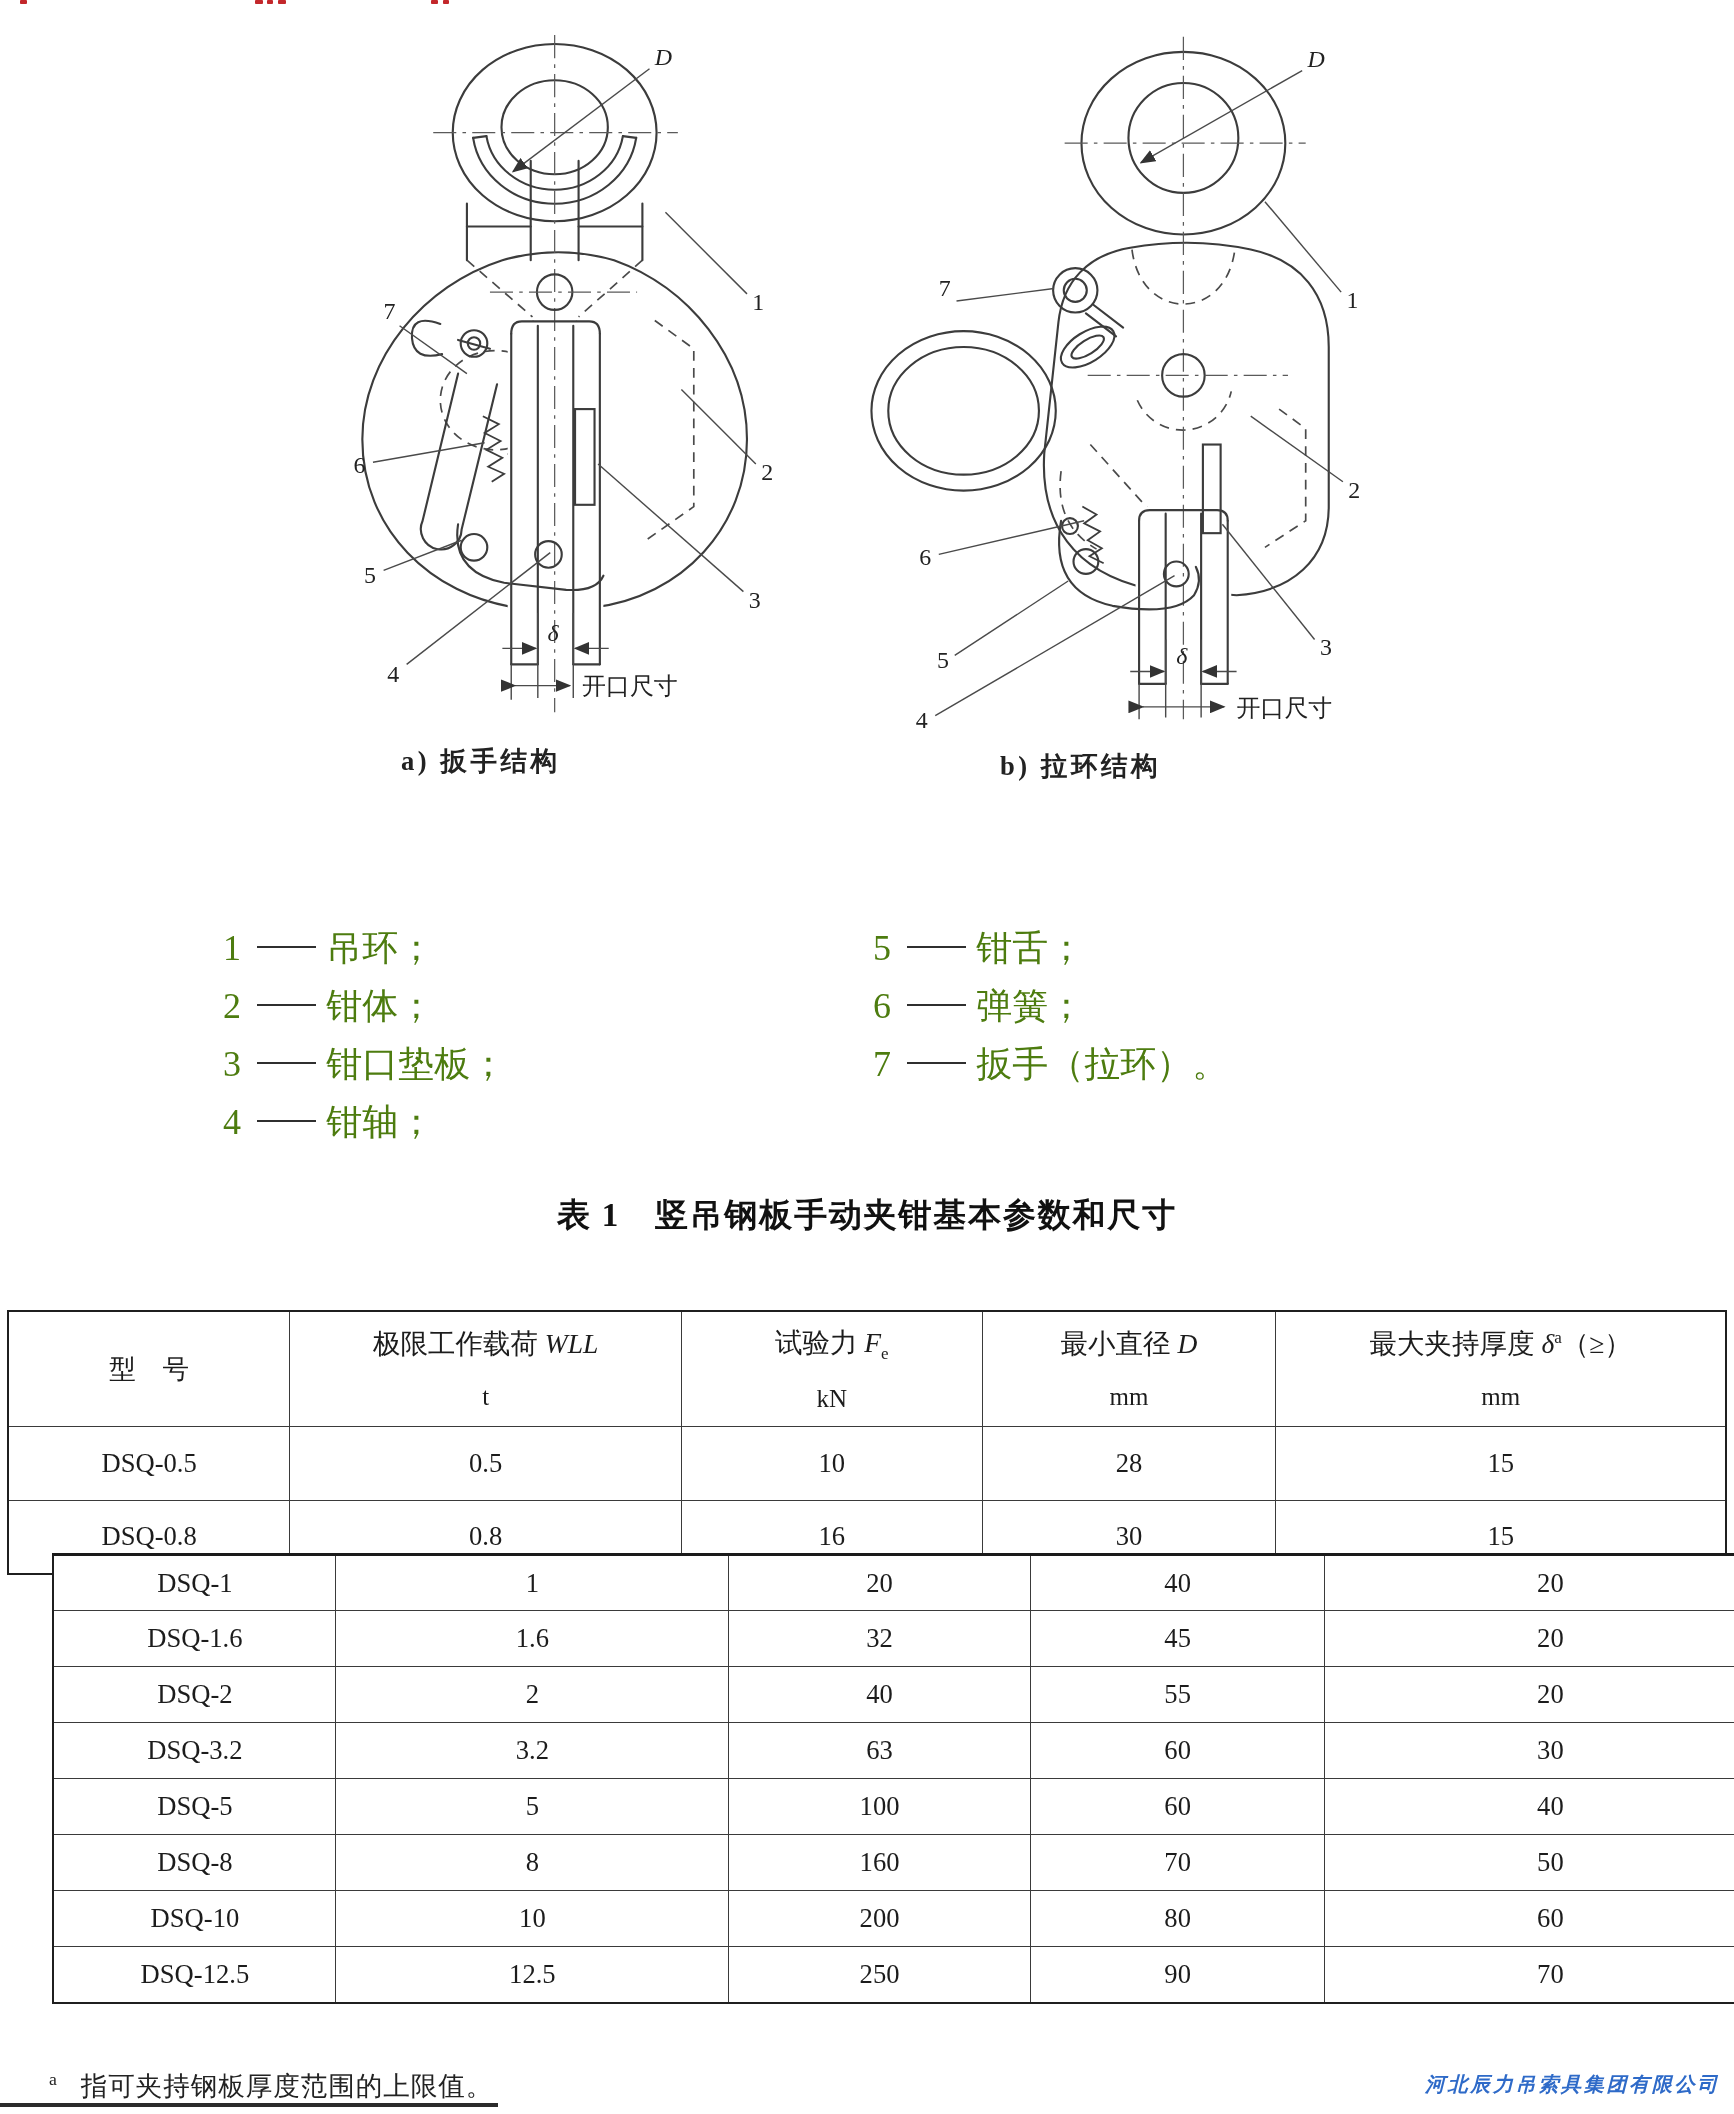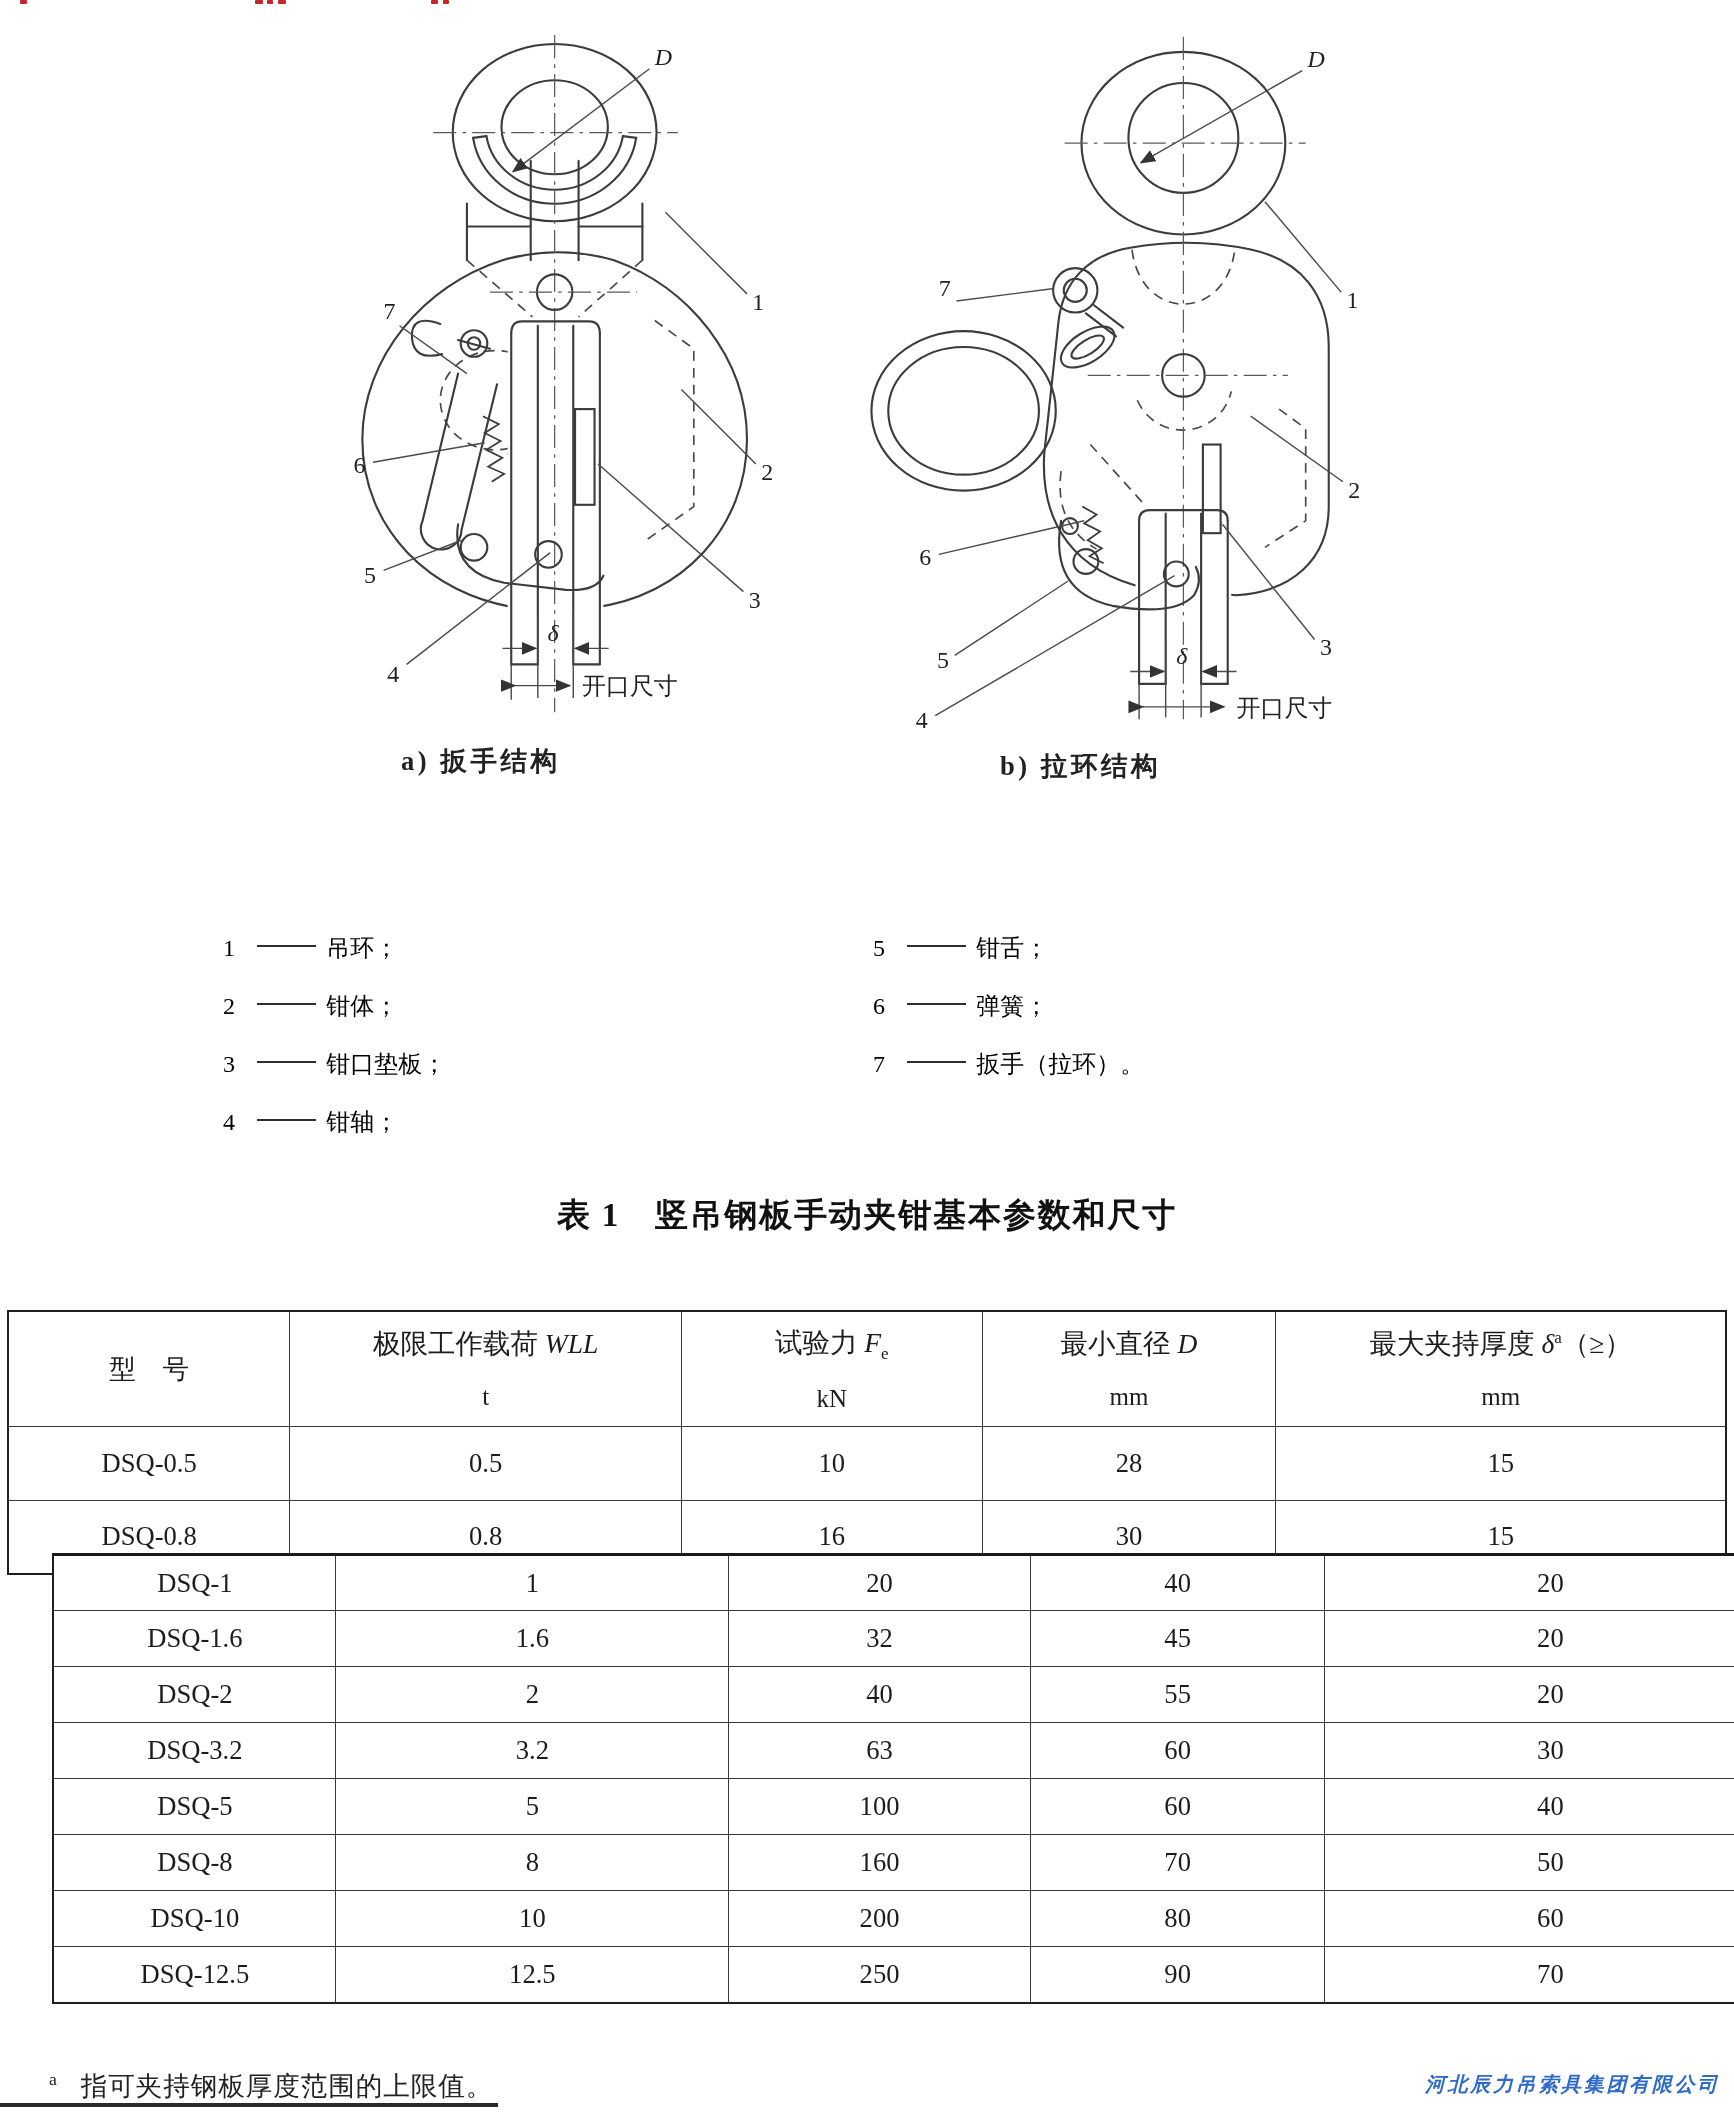--- a/index.html
+++ b/index.html
@@ -7,21 +7,21 @@
         font-family:"Liberation Serif","DejaVu Serif",serif;color:#1c1c1c;}
 
   
   .red-speck{position:absolute;top:0;height:4.4px;background:#c3272b;border-radius:0.9px;}
 
   
   .fig-caption{position:absolute;font-size:26.6px;letter-spacing:3.5px;color:#222;font-weight:bold;}
 
   
   .legend-col{position:absolute;}
-  .legend-item{height:58px;line-height:58px;font-size:24px;white-space:nowrap;color:#000000;}
+  .legend-item{height:58px;line-height:58px;font-size:36px;white-space:nowrap;color:#4d7c0f;}
   .legend-num{display:inline-block;min-width:23px;}
   .legend-dash{display:inline-block;width:59px;border-top:2.7px solid #2f2f2f;vertical-align:middle;margin:0 10.6px 8.9px 10.6px;}
 
   
   .tbl-title{position:absolute;top:1193px;left:0;width:100%;text-align:center;
              font-size:33px;font-weight:bold;letter-spacing:1.8px;color:#111;}
   .tblwrap{position:absolute;}
   table{width:100%;table-layout:fixed;border-collapse:collapse;background:#fff;}
   th,td{border:1.8px solid #3a3a3a;text-align:center;vertical-align:middle;
         font-size:26.6px;color:#1c1c1c;padding:0;}

